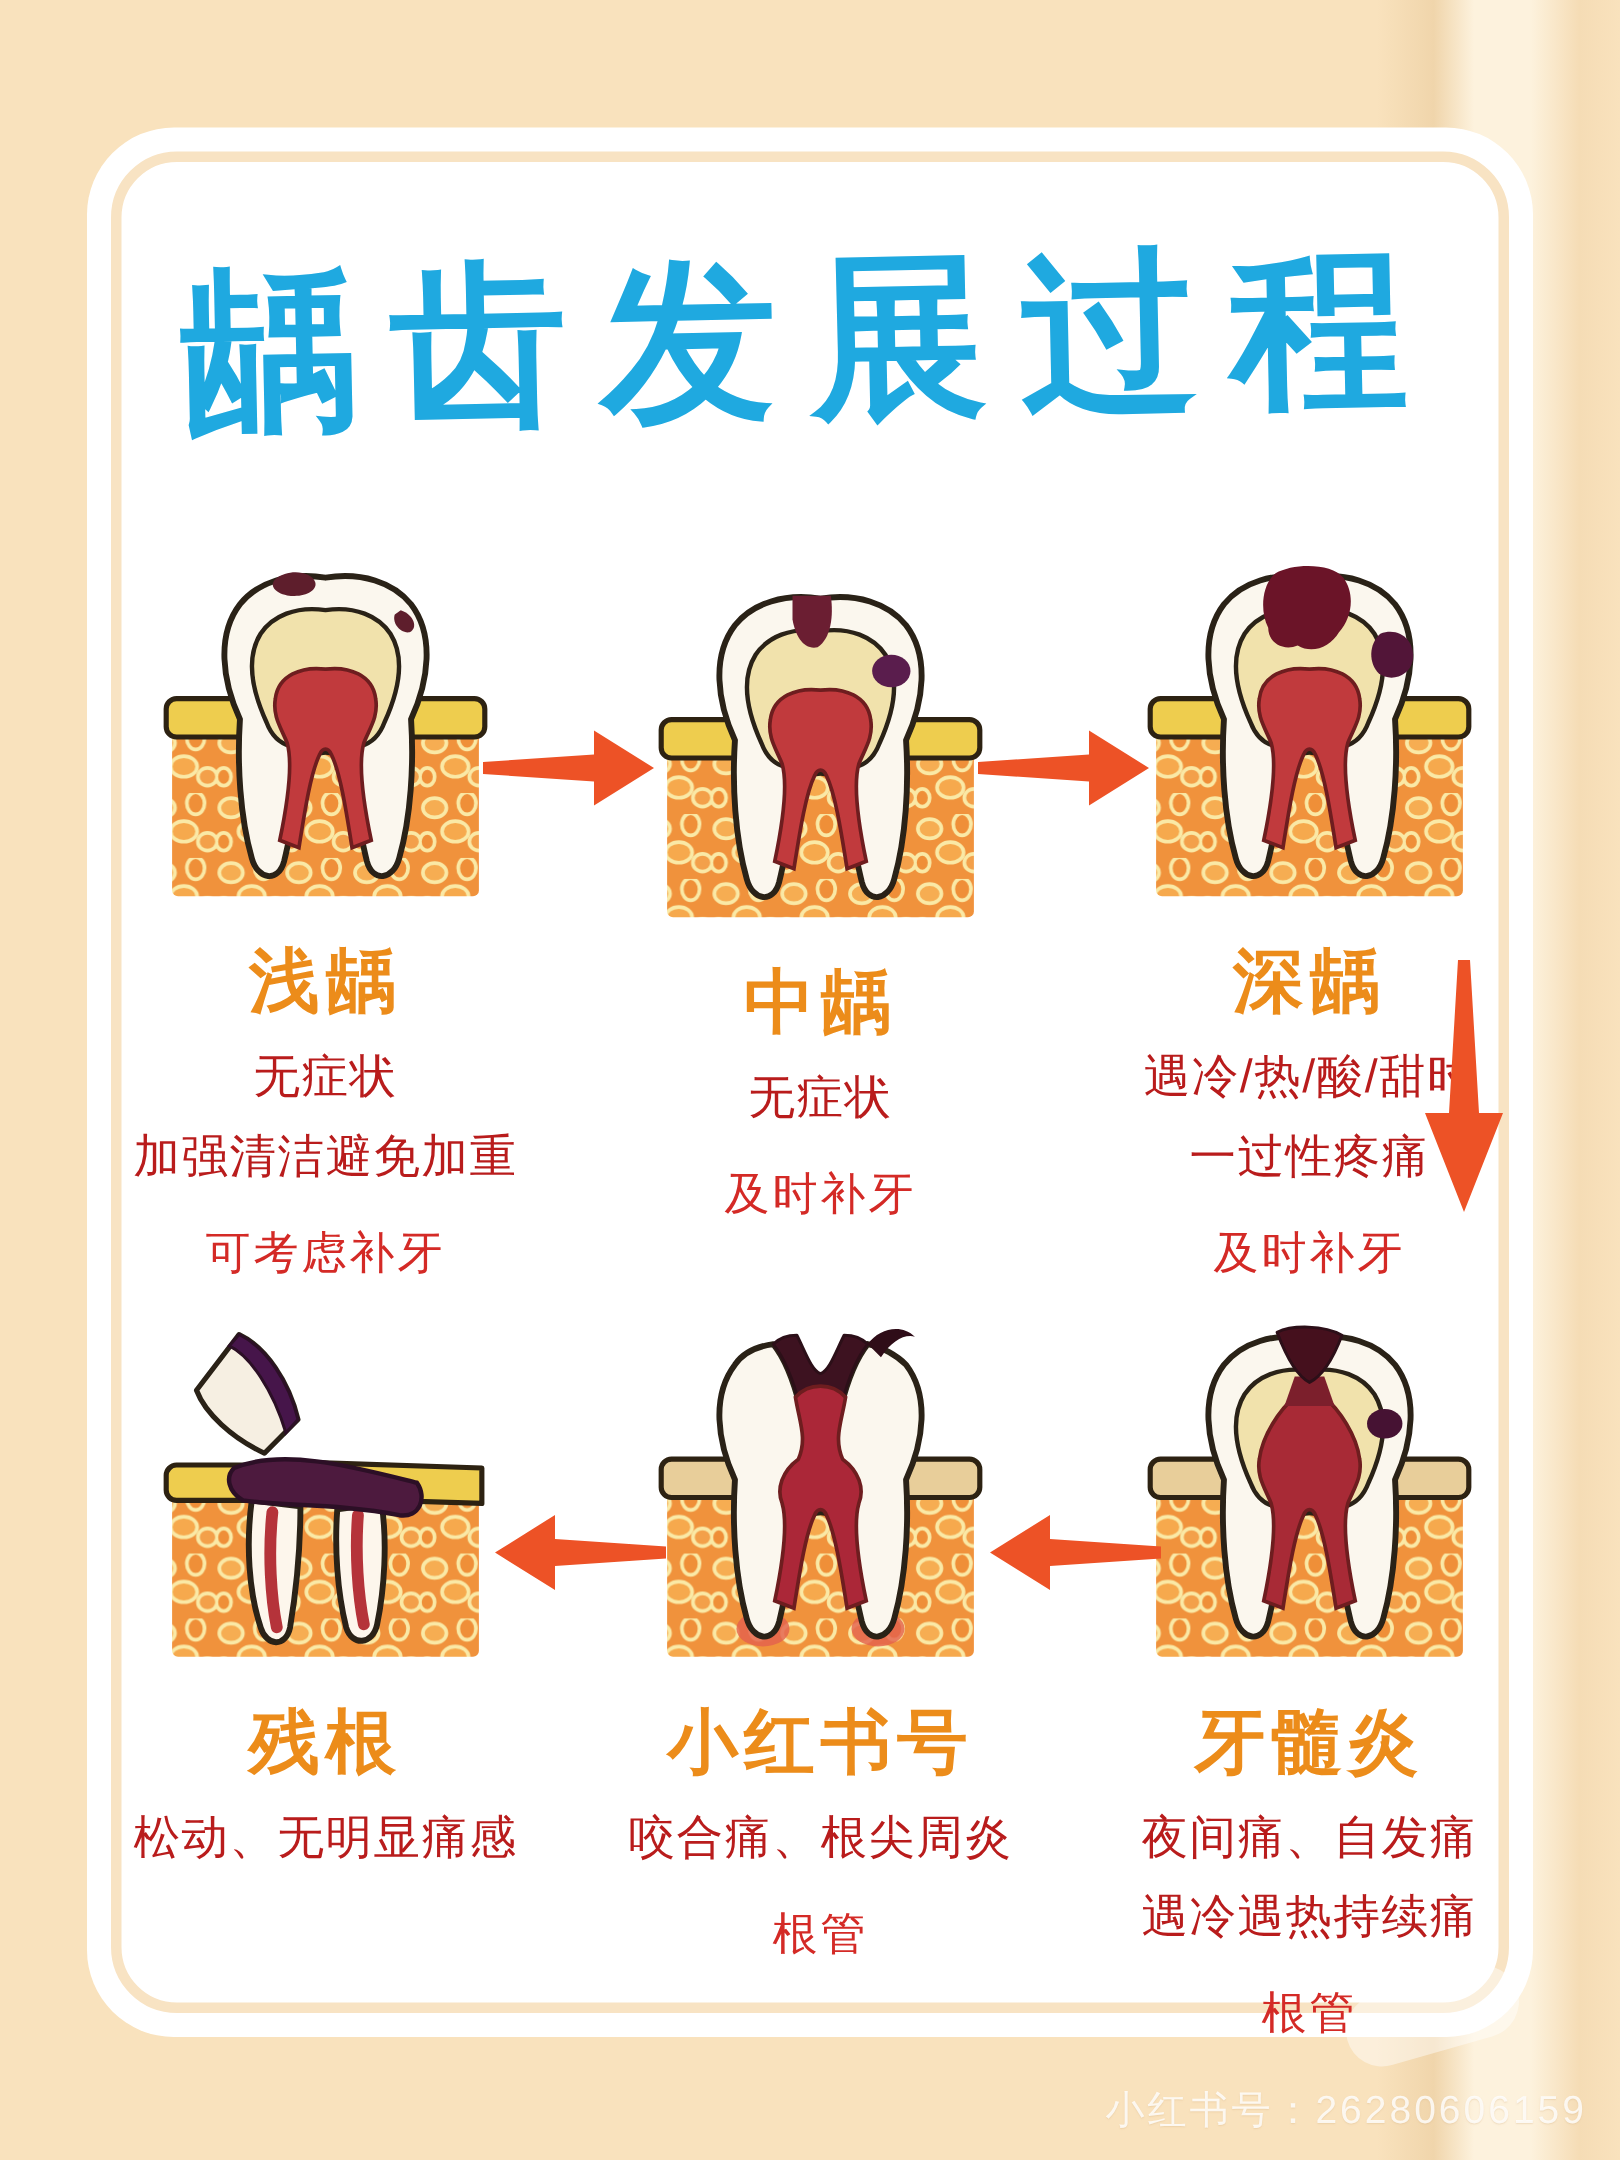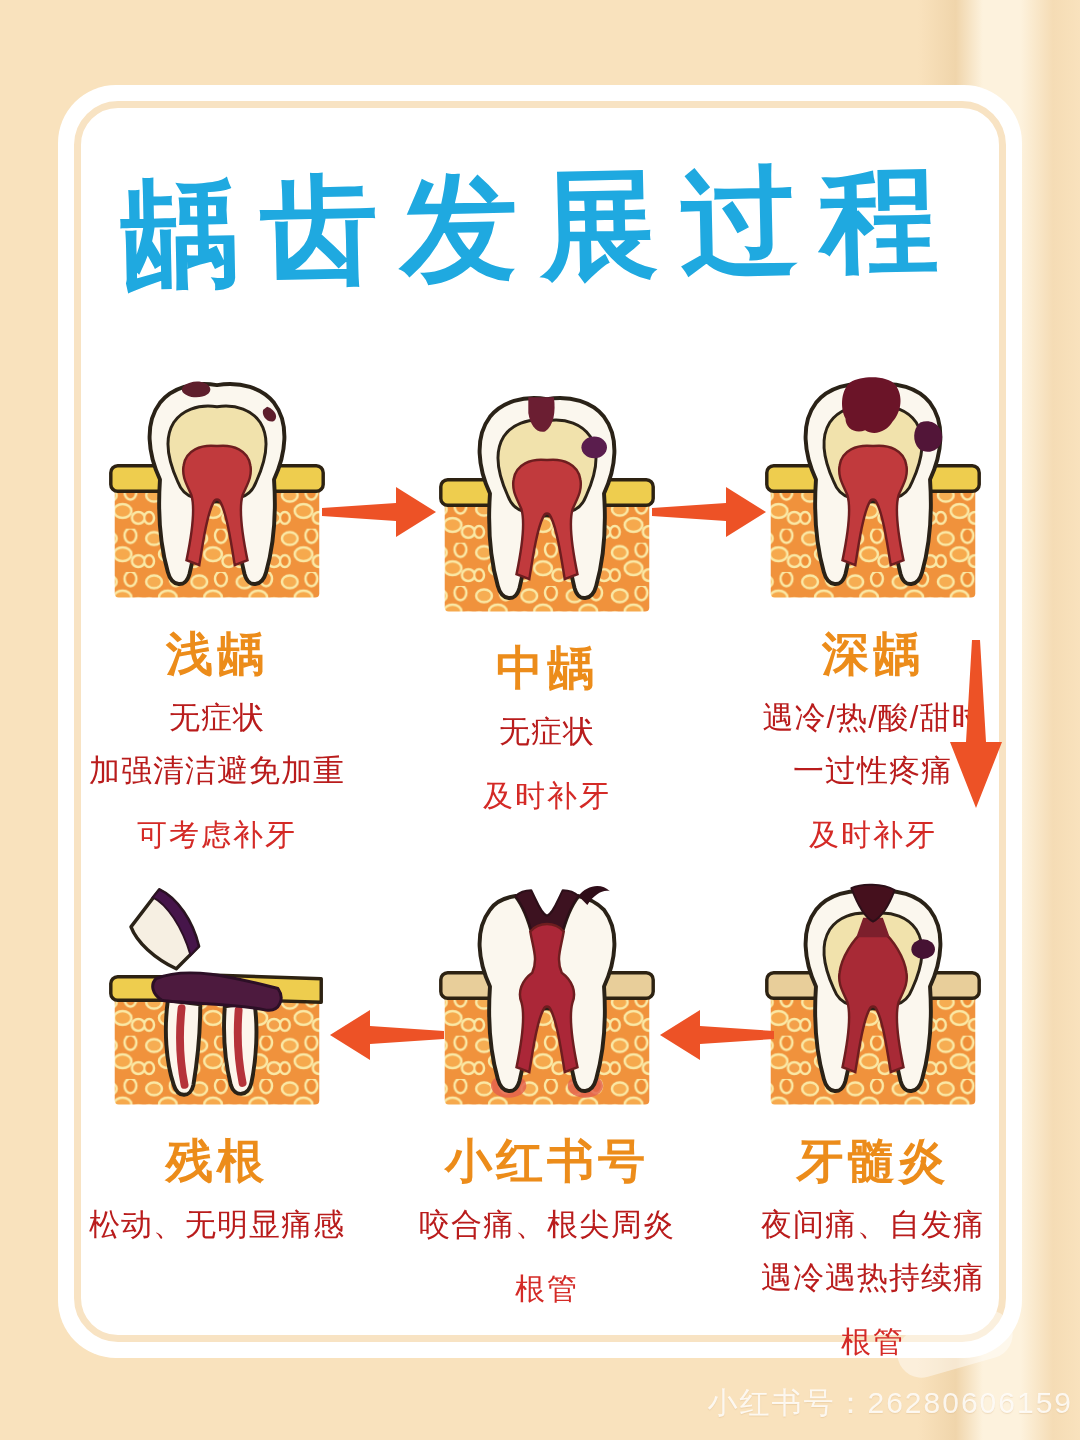--- a/index.html
+++ b/index.html
@@ -22,22 +22,22 @@
     text-align:center;font-size:118px;font-weight:bold;color:#1fa9e0;
     letter-spacing:22px;transform:rotate(-1.2deg);white-space:nowrap;
   }
   .cell{position:absolute;width:310px;text-align:center;}
   .cell svg.tooth{display:block;margin:0 auto;}
   .stage-name{font-size:47px;font-weight:bold;color:#ec8c1a;margin-top:16px;letter-spacing:4px;}
   .stage-line{font-size:31px;color:#b91c1c;margin-top:11px;letter-spacing:1px;white-space:nowrap;}
   .stage-treat{font-size:30px;font-weight:normal;color:#d42a26;margin-top:23px;letter-spacing:2px;}
   .arrow{position:absolute;}
   .watermark{
-    position:absolute;right:7px;bottom:16px;
-    font-size:30px;color:rgba(255,255,255,0.82);letter-spacing:2px;
+    position:absolute;right:22px;bottom:16px;
+    font-size:26px;color:rgba(255,255,255,0.82);letter-spacing:2px;
     text-shadow:0 1px 1px rgba(214,178,128,0.35);
   }
   .wm-logo{
     position:absolute;right:66px;bottom:72px;width:118px;height:48px;
     background:rgba(255,255,255,0.45);border-radius:26px;transform:rotate(-16deg);
   }
 </style>
 </head>
 <body>
 

